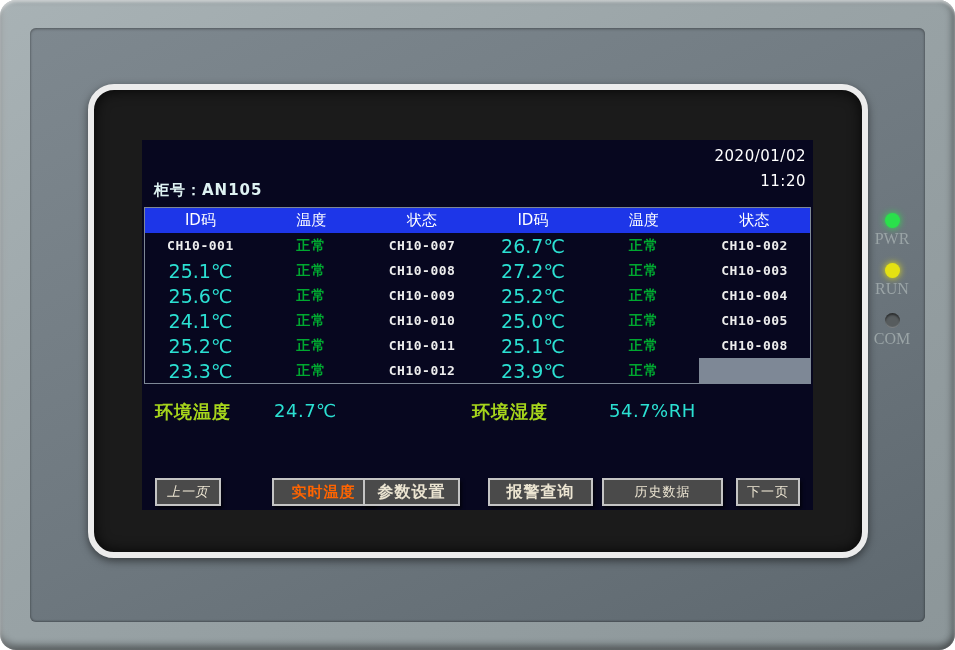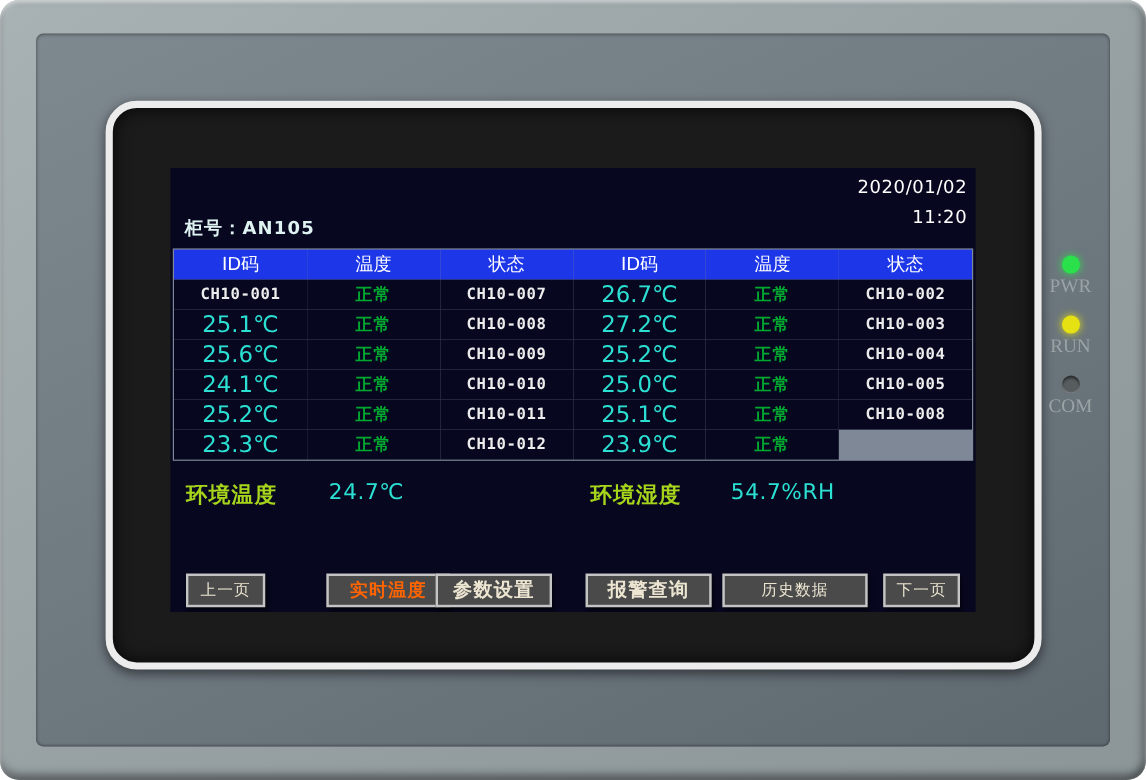--- a/index.html
+++ b/index.html
@@ -43,32 +43,32 @@
   .cell { background:var(--lcd-bg,#07071f); display:flex; align-items:center; justify-content:center; overflow:hidden; }
   .th { background:var(--hdr-blue,#1d36e8); color:#ffffff; font-size:15px; }
   .c-id { color:#ededed; font-family:"DejaVu Sans Mono", monospace; font-size:13px; font-weight:bold; letter-spacing:.5px; }
   .c-temp { color:var(--cyan,#2be0d2); font-size:19px; }
   .c-status { color:var(--green,#00a830); font-size:14px; font-weight:bold; letter-spacing:1px; }
 
   .ambient { position:absolute; top:260px; left:0; width:100%; height:28px; }
   .amb-label { position:absolute; color:var(--amb-green,#a6d51c); font-size:18px; font-weight:bold; letter-spacing:1px; }
   .amb-value { position:absolute; color:var(--cyan,#2be0d2); font-size:18px; letter-spacing:.5px; }
   .amb-t-label { left:13px; } .amb-t-value { left:132px; }
-  .amb-h-label { left:350px;text-align:right; } .amb-h-value { left:467px; }
+  .amb-h-label { left:330px;text-align:right; } .amb-h-value { left:467px; }
 
   .btn {
     position:absolute; top:338px; height:28px;
     background:#4a4a4a; border:2px solid #c4c4c4;
     box-shadow: 2px 3px 3px rgba(0,0,0,.55);
     color:#ece5d2; display:flex; align-items:center; justify-content:center;
     font-size:13px; letter-spacing:1px; cursor:pointer;
   }
   .btn.big { font-size:16px; font-weight:bold; }
   .btn.active { color:var(--orange,#ff6400); font-weight:bold; font-size:15px;margin-left:33px; }
-  .b1 { left:13px;  width:66px; }
+  .b1 { left:13px;  width:66px;font-style:italic; }
   .b2 { left:97px;  width:103px; }
   .b3 { left:221px; width:97px; }
   .b4 { left:346px; width:105px; }
   .b5 { left:460px; width:121px; }
   .b6 { left:594px; width:64px; }
 
   .led-panel { position:absolute; left:872px; top:213px; width:40px; text-align:center; }
   .led-block { margin-bottom:15px; }
   .led { width:15px; height:15px; border-radius:50%; margin:0 auto; background:#555; }
   .led.off { box-shadow: inset 0 2px 2px rgba(0,0,0,.5), inset 0 -1px 1px rgba(255,255,255,.25); }

